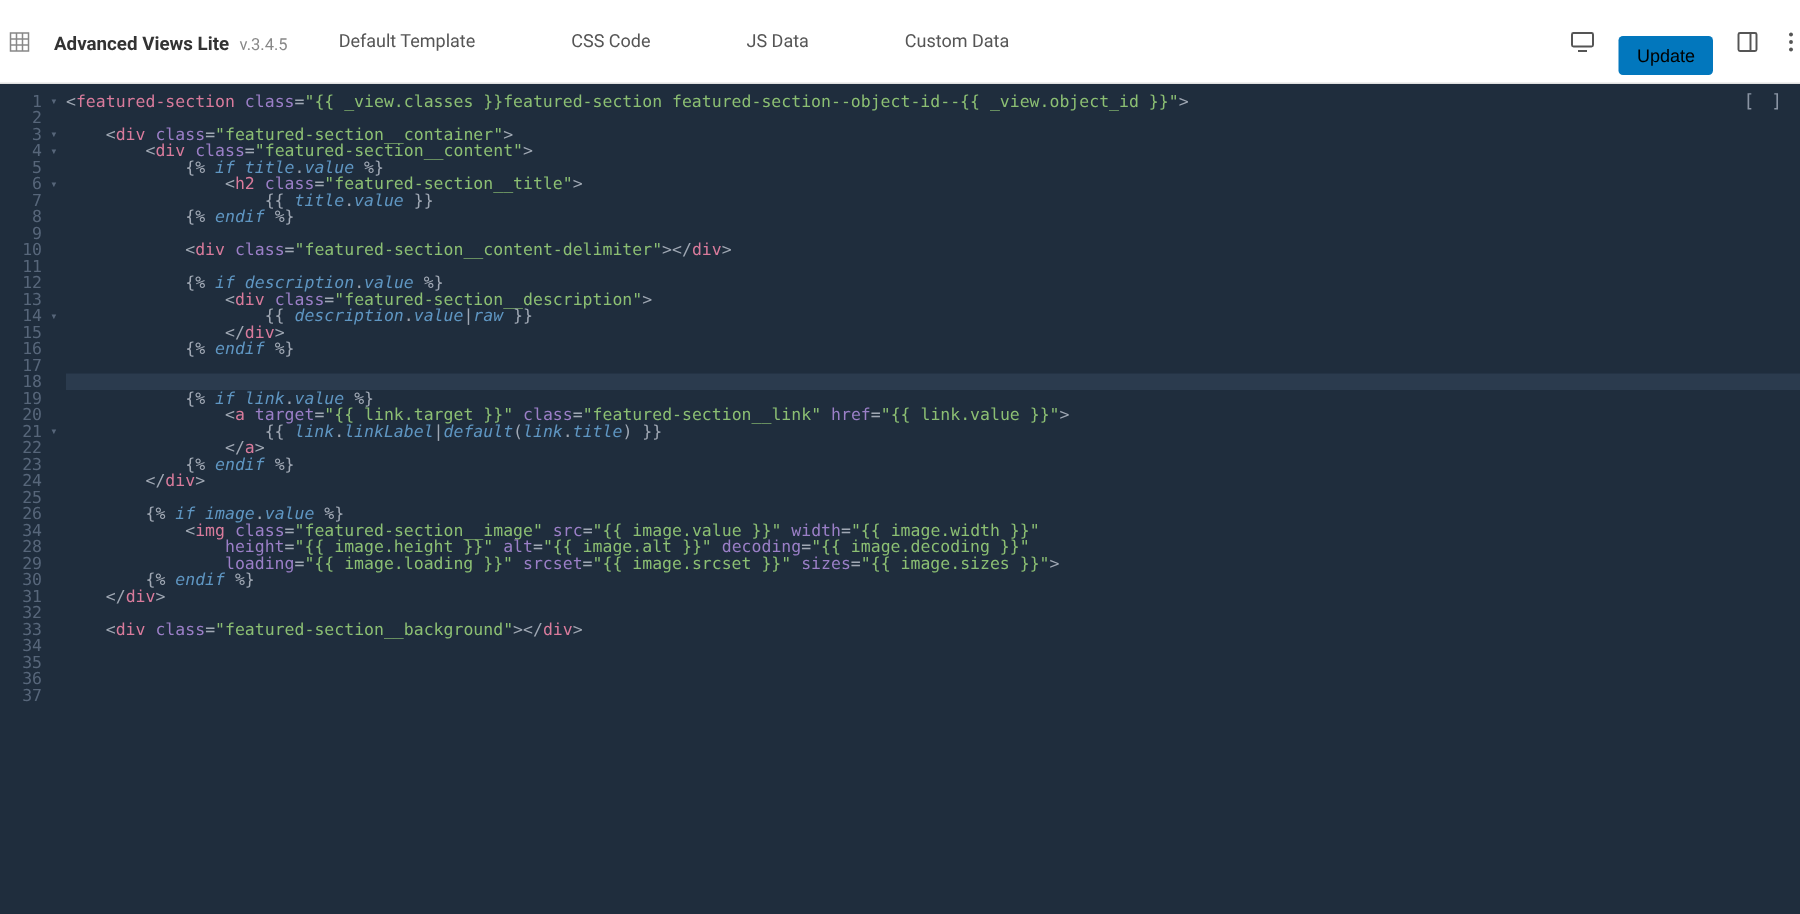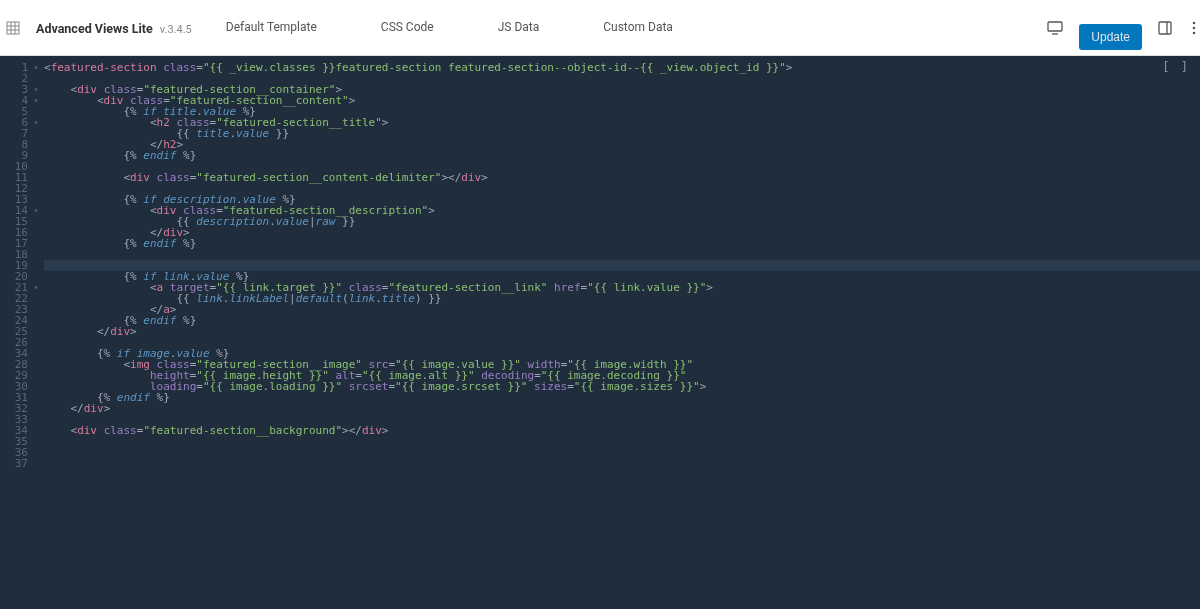--- a/index.html
+++ b/index.html
@@ -67,21 +67,21 @@
   }
   .icon-btn {
     color: #555;
     cursor: pointer;
     padding: 4px;
     font-size: 15px;
     display:flex;align-items:center;justify-content:center;
   }
   .update-btn {
     background: #0277bd;
-    color: #e5e5e5;
+    color: #000000;
     font-size: 12px;
     padding: 6px 12px;
     border: none;
     border-radius: 3px;
     cursor: pointer;
     margin-top: 19px;
   }
   .editor {
     display: flex;
     height: 569px;
@@ -273,21 +273,20 @@
     </div>
   <div class="code" id="code">
     <span class="brackets">[ ]</span>
   <div class="line"><span class="tdel">&lt;</span><span class="tag">featured-section</span><span> </span><span class="attr">class</span><span class="tpunc">=</span><span class="str">"{{ _view.classes }}featured-section featured-section--object-id--{{ _view.object_id }}"</span><span class="tdel">&gt;</span></div>
       <div class="line"></div>
       <div class="line"><span>    </span><span class="tdel">&lt;</span><span class="tag">div</span><span> </span><span class="attr">class</span><span class="tpunc">=</span><span class="str">"featured-section__container"</span><span class="tdel">&gt;</span></div>
       <div class="line"><span>        </span><span class="tdel">&lt;</span><span class="tag">div</span><span> </span><span class="attr">class</span><span class="tpunc">=</span><span class="str">"featured-section__content"</span><span class="tdel">&gt;</span></div>
       <div class="line"><span>            </span><span class="tdel">{% </span><span class="tvar">if</span><span> </span><span class="tvar">title</span><span class="tpunc">.</span><span class="tvar">value</span><span class="tdel"> %}</span></div>
       <div class="line"><span>                </span><span class="tdel">&lt;</span><span class="tag">h2</span><span> </span><span class="attr">class</span><span class="tpunc">=</span><span class="str">"featured-section__title"</span><span class="tdel">&gt;</span></div>
       <div class="line"><span>                    </span><span class="tdel">{{ </span><span class="tvar">title</span><span class="tpunc">.</span><span class="tvar">value</span><span class="tdel"> }}</span></div>
-      <div class="line"><span>                </span><span class="tdel">&lt;/</span><span class="tag">h2</span><span class="tdel">&gt;</span></div>
       <div class="line"><span>            </span><span class="tdel">{% </span><span class="tvar">endif</span><span class="tdel"> %}</span></div>
       <div class="line"></div>
       <div class="line"><span>            </span><span class="tdel">&lt;</span><span class="tag">div</span><span> </span><span class="attr">class</span><span class="tpunc">=</span><span class="str">"featured-section__content-delimiter"</span><span class="tdel">&gt;&lt;/</span><span class="tag">div</span><span class="tdel">&gt;</span></div>
       <div class="line"></div>
       <div class="line"><span>            </span><span class="tdel">{% </span><span class="tvar">if</span><span> </span><span class="tvar">description</span><span class="tpunc">.</span><span class="tvar">value</span><span class="tdel"> %}</span></div>
       <div class="line"><span>                </span><span class="tdel">&lt;</span><span class="tag">div</span><span> </span><span class="attr">class</span><span class="tpunc">=</span><span class="str">"featured-section__description"</span><span class="tdel">&gt;</span></div>
       <div class="line"><span>                    </span><span class="tdel">{{ </span><span class="tvar">description</span><span class="tpunc">.</span><span class="tvar">value</span><span class="tpunc">|</span><span class="tvar">raw</span><span class="tdel"> }}</span></div>
       <div class="line"><span>                </span><span class="tdel">&lt;/</span><span class="tag">div</span><span class="tdel">&gt;</span></div>
       <div class="line"><span>            </span><span class="tdel">{% </span><span class="tvar">endif</span><span class="tdel"> %}</span></div>
       <div class="line"></div>

